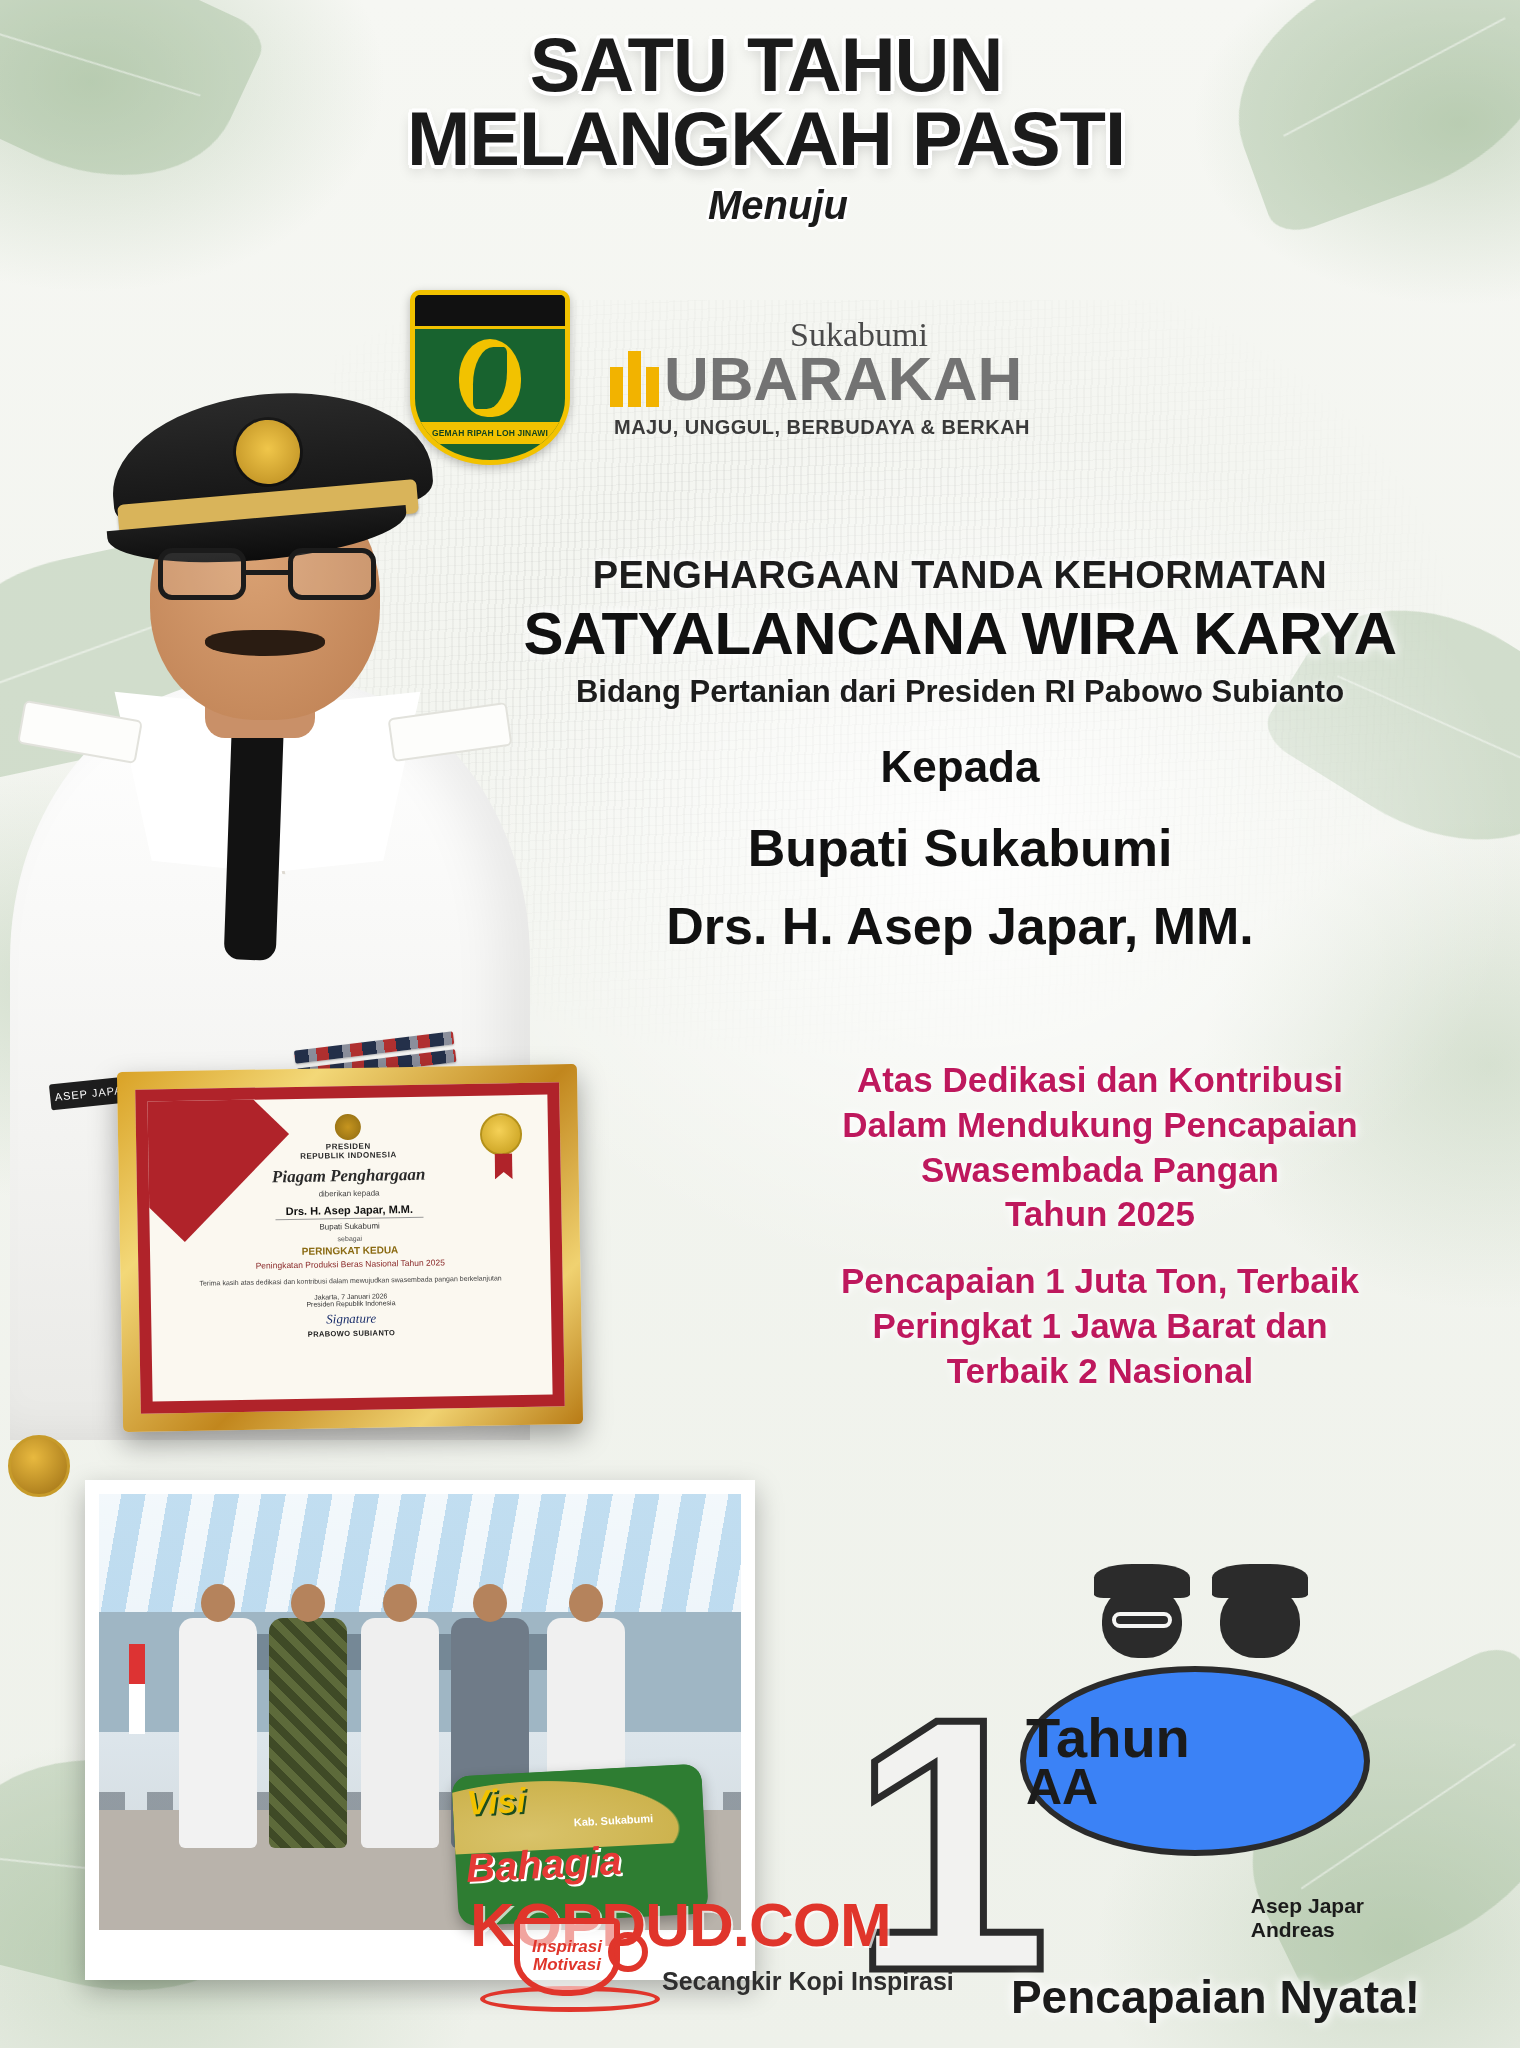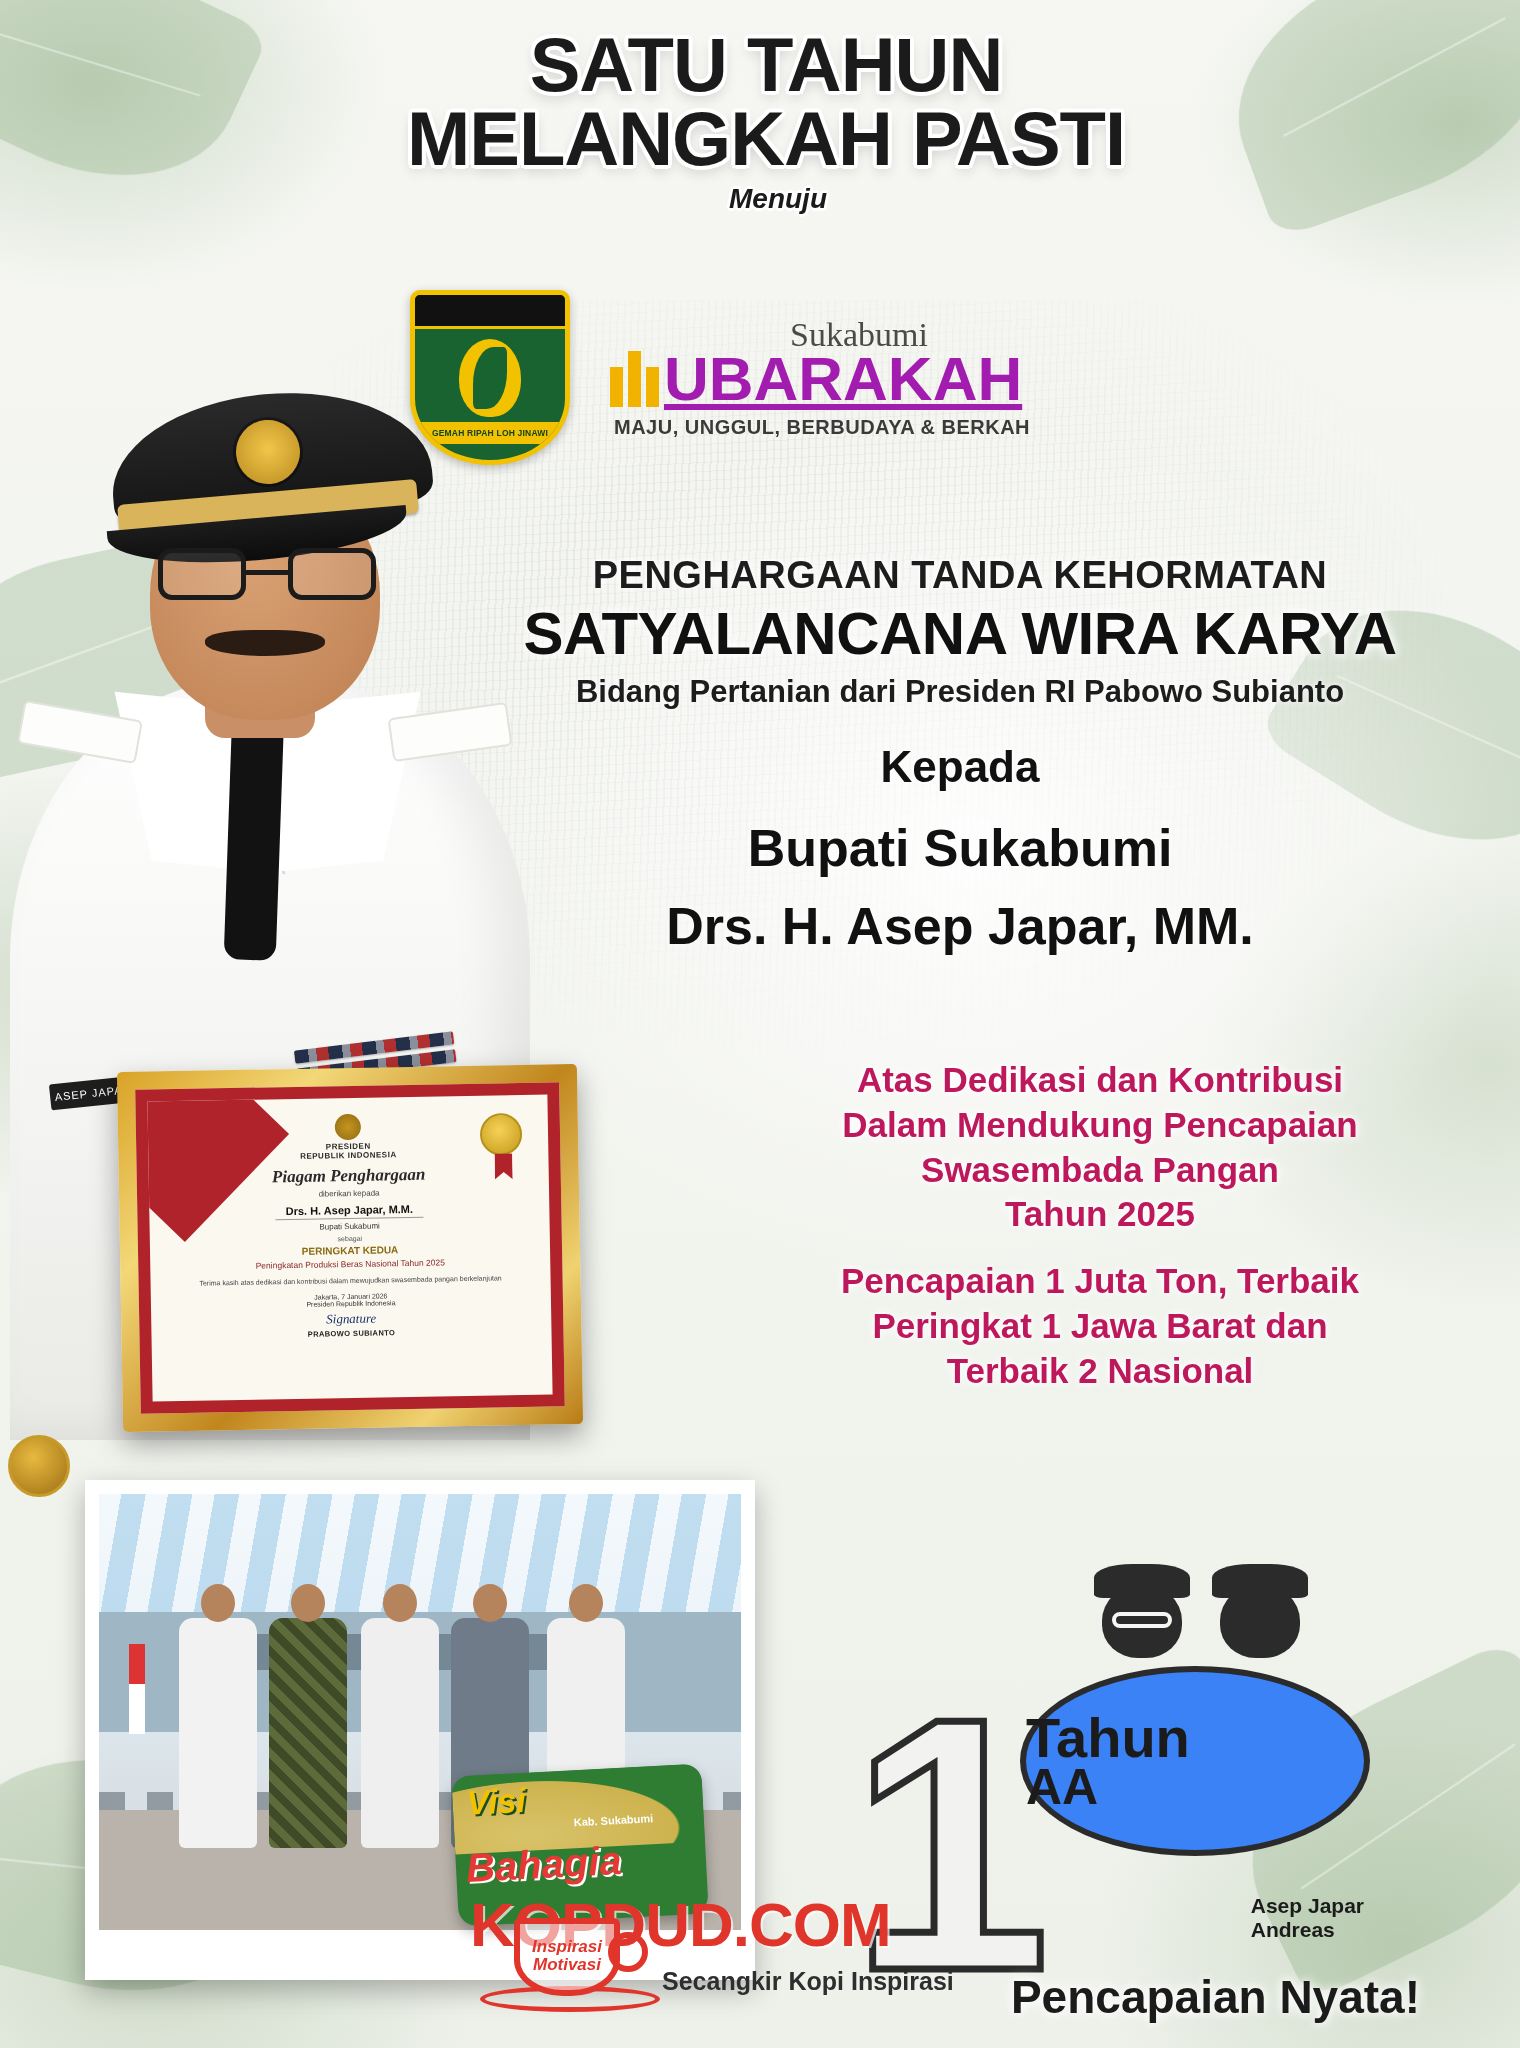--- a/index.html
+++ b/index.html
@@ -69,21 +69,21 @@
     color: #1b1b1b;
     letter-spacing: -1px;
     text-shadow:
       -3px -3px 0 #fff, 3px -3px 0 #fff, -3px 3px 0 #fff, 3px 3px 0 #fff,
       0 -4px 0 #fff, 0 4px 0 #fff, -4px 0 0 #fff, 4px 0 0 #fff,
       0 6px 14px rgba(0,0,0,0.18);
   }
   .menuju {
     display: inline-block;
     margin-top: 6px;
-    font-size: 28px;
+    font-size: 40px;
     font-weight: bold;
     font-style: italic;
     color: #1b1b1b;
     text-shadow: -2px -2px 0 #fff, 2px -2px 0 #fff, -2px 2px 0 #fff, 2px 2px 0 #fff,
                  0 3px 0 #fff, 0 -3px 0 #fff, 3px 0 0 #fff, -3px 0 0 #fff;
     margin-left: 24px;
   }
 
   
   .logo-row {
@@ -135,21 +135,21 @@
   .brand .m-mark {
     width: 50px; height: 56px; margin-right: 4px; position: relative;
   }
   .brand .m-mark i {
     position:absolute; bottom:0; width:13px; background:#f2b300; display:block;
   }
   .brand .m-mark i:nth-child(1){ left:0; height:40px; }
   .brand .m-mark i:nth-child(2){ left:18px; height:56px; }
   .brand .m-mark i:nth-child(3){ left:36px; height:40px; }
   .brand .m-word {
-    font-size: 62px; font-weight: bold; color:#a21caf; letter-spacing: 0px; line-height:1;text-decoration:underline;
+    font-size: 62px; font-weight: bold; color:#737373; letter-spacing: 0px; line-height:1;
   }
   .brand .tagline {
     font-size: 20px; font-weight: bold; color:#3a3a3a; letter-spacing: .5px; margin-top: 6px; margin-left:4px;
   }
 
   
   .award { position:absolute; left:430px; top:520px; width:1060px; text-align:center; z-index:6;margin-top:34px; }
   .award .l1 { font-size:38px; font-weight:bold; color:#1d1d1d; letter-spacing:.5px;
                text-shadow: 0 0 6px #fff, 0 0 10px #fff;}
   .award .l2 { font-size:60px; font-weight:bold; color:#111; letter-spacing:-0.5px; margin-top:2px;

